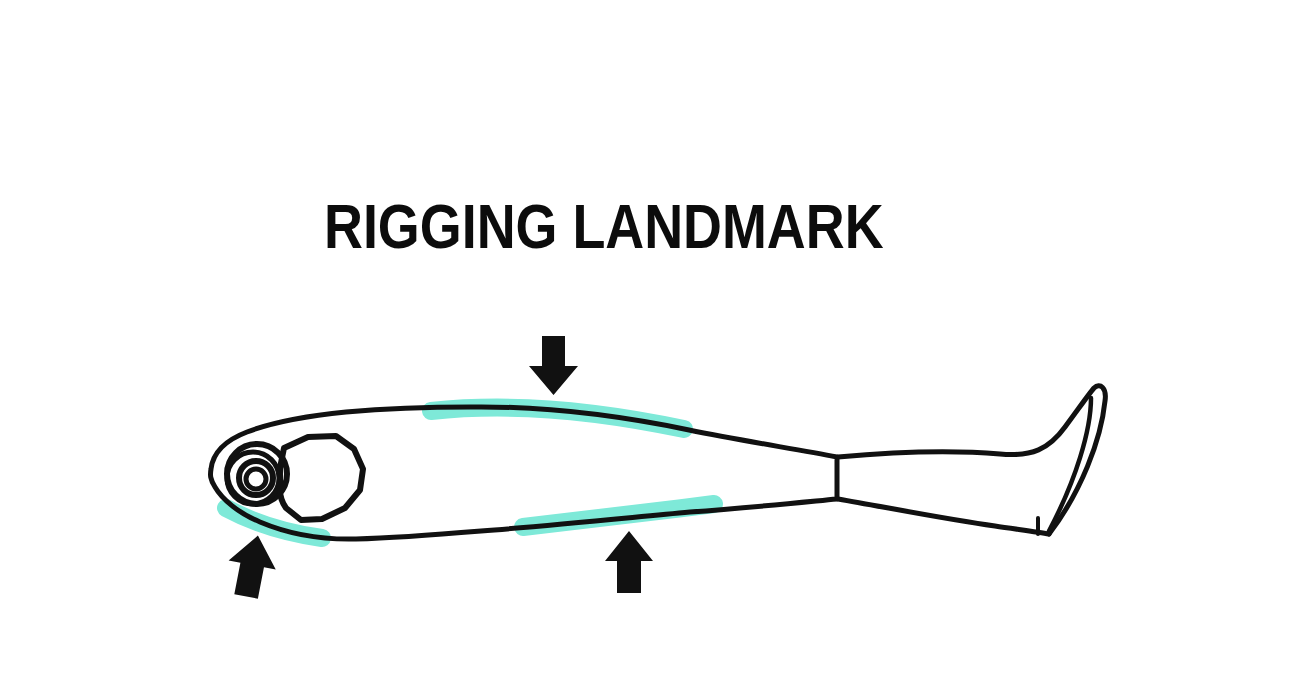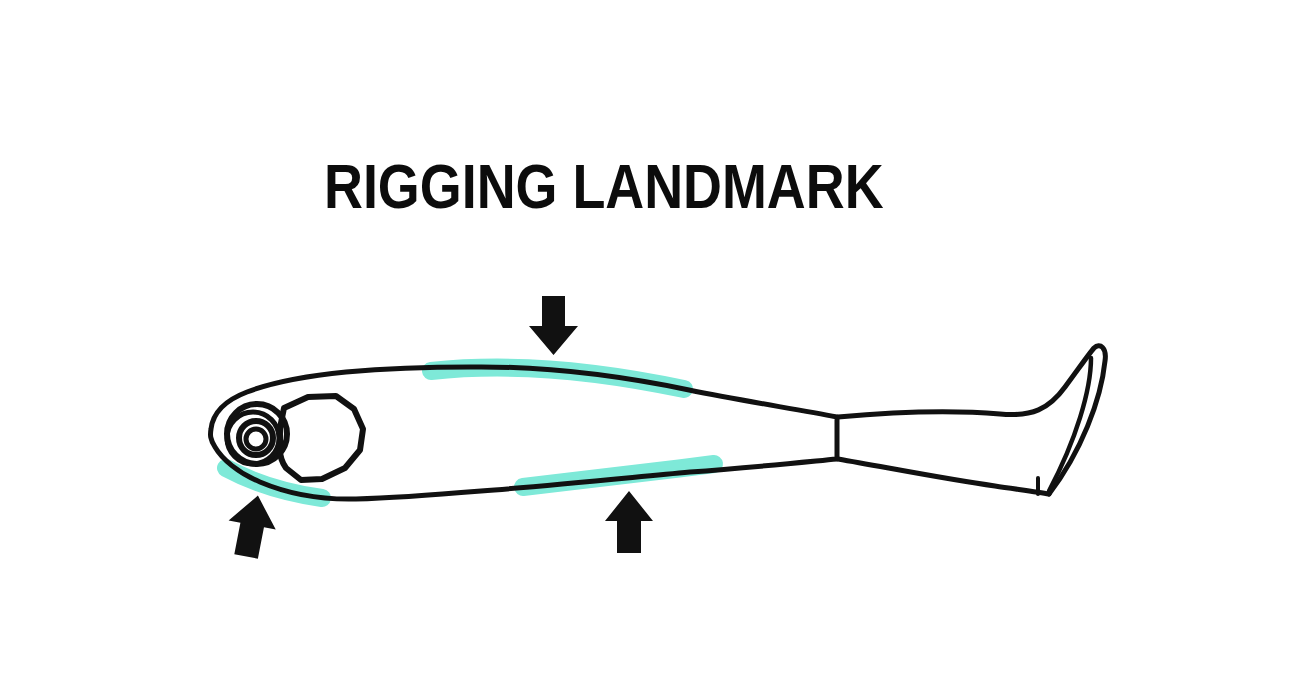--- a/index.html
+++ b/index.html
@@ -10,20 +10,21 @@
     width: 1300px;
     height: 700px;
     overflow: hidden;
     position: relative;
     font-family: "Liberation Sans", sans-serif;
     background: #ffffff;
   }
   .stage {
     position: absolute;
     inset: 0;
+    margin-top: 40px;
   }
   .diagram-title {
     position: absolute;
     left: 324px;
     top: 156px;
     margin: 0;
     font-family: "Liberation Sans", "DejaVu Sans", sans-serif;
     font-weight: 700;
     font-size: 63px;
     line-height: 60px;

